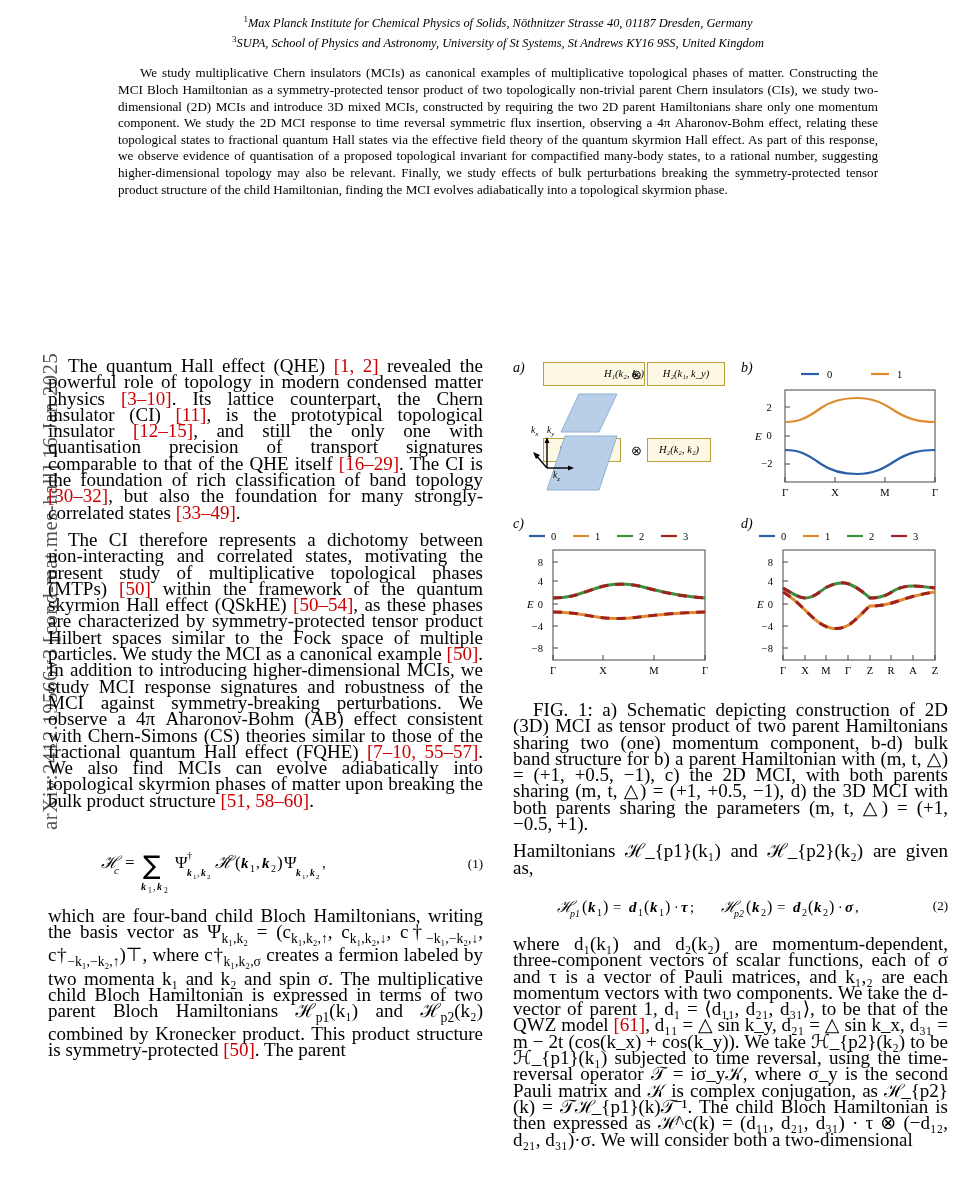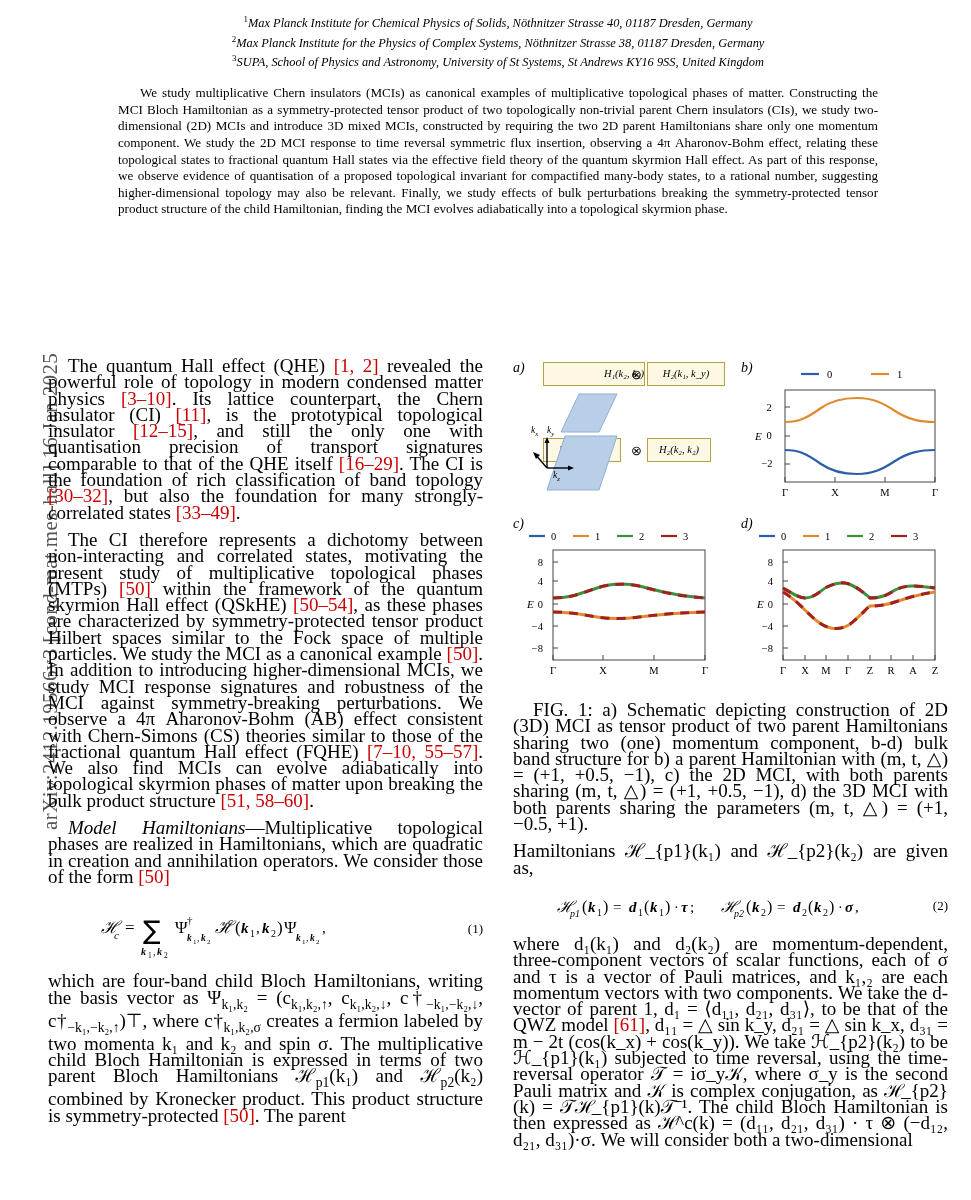--- a/index.html
+++ b/index.html
@@ -131,40 +131,38 @@
 <div class="page">
 
   <div class="arxiv-stamp">arXiv:2412.19566v3  [cond-mat.mes-hall]  16 Jan 2025</div>
 
   <div class="content">
 
 
 
     <div class="affil">
       <div><sup>1</sup><span>Max Planck Institute for Chemical Physics of Solids, Nöthnitzer Strasse 40, 01187 Dresden, Germany</span></div>
-      <div><sup>2</sup><span>Max Planck Institute for the Physics of Complex Systems, Nöthnitzer Strasse 38, 01187 Dresden, Germany</span></div>
       <div><sup>3</sup><span>SUPA, School of Physics and Astronomy, University of St Systems, St Andrews KY16 9SS, United Kingdom</span></div>
     </div>
 
     <div class="abstract">We study multiplicative Chern insulators (MCIs) as canonical examples of multiplicative topological phases of matter. Constructing the MCI Bloch Hamiltonian as a symmetry-protected tensor product of two topologically non-trivial parent Chern insulators (CIs), we study two-dimensional (2D) MCIs and introduce 3D mixed MCIs, constructed by requiring the two 2D parent Hamiltonians share only one momentum component. We study the 2D MCI response to time reversal symmetric flux insertion, observing a 4π Aharonov-Bohm effect, relating these topological states to fractional quantum Hall states via the effective field theory of the quantum skyrmion Hall effect. As part of this response, we observe evidence of quantisation of a proposed topological invariant for compactified many-body states, to a rational number, suggesting higher-dimensional topology may also be relevant. Finally, we study effects of bulk perturbations breaking the symmetry-protected tensor product structure of the child Hamiltonian, finding the MCI evolves adiabatically into a topological skyrmion phase.</div>
   </div>
 
   <div class="columns">
 
     <div class="col">
 
       <p><span>The quantum Hall effect (QHE) </span><span class="cite">[1, 2]</span><span> revealed the powerful role of topology in modern condensed matter physics </span><span class="cite">[3–10]</span><span>. Its lattice counterpart, the Chern insulator (CI) </span><span class="cite">[11]</span><span>, is the prototypical topological insulator </span><span class="cite">[12–15]</span><span>, and still the only one with quantisation precision of transport signatures comparable to that of the QHE itself </span><span class="cite">[16–29]</span><span>. The CI is the foundation of rich classification of band topology </span><span class="cite">[30–32]</span><span>, but also the foundation for many strongly-correlated states </span><span class="cite">[33–49]</span><span>.</span></p>
 
       <div class="gap"></div>
 
       <p><span>The CI therefore represents a dichotomy between non-interacting and correlated states, motivating the present study of multiplicative topological phases (MTPs) </span><span class="cite">[50]</span><span> within the framework of the quantum skyrmion Hall effect (QSkHE) </span><span class="cite">[50–54]</span><span>, as these phases are characterized by symmetry-protected tensor product Hilbert spaces similar to the Fock space of multiple particles. We study the MCI as a canonical example </span><span class="cite">[50]</span><span>. In addition to introducing higher-dimensional MCIs, we study MCI response signatures and robustness of the MCI against symmetry-breaking perturbations. We observe a 4π Aharonov-Bohm (AB) effect consistent with Chern-Simons (CS) theories similar to those of the fractional quantum Hall effect (FQHE) </span><span class="cite">[7–10, 55–57]</span><span>. We also find MCIs can evolve adiabatically into topological skyrmion phases of matter upon breaking the bulk product structure </span><span class="cite">[51, 58–60]</span><span>.</span></p>
 
       <div class="gap"></div>
 
-      <p><span style="font-style:italic">Model Hamiltonians</span><span>—Multiplicative topological phases are realized in Hamiltonians, which are quadratic in creation and annihilation operators. We consider those of the form </span><span class="cite">[50]</span></p>
 
       <div class="eq">
         <svg width="330" height="62" viewBox="0 0 330 62">
           <text x="0" y="34" font-family="Liberation Serif, serif" font-size="17" font-style="italic">ℋ</text>
           <text x="13" y="40" font-family="Liberation Serif, serif" font-size="11" font-style="italic">c</text>
           <text x="24" y="34" font-family="Liberation Serif, serif" font-size="17">=</text>
           <text x="42" y="40" font-family="DejaVu Sans, sans-serif" font-size="26">∑</text>
           <text x="40" y="56" font-family="Liberation Serif, serif" font-size="10" font-weight="bold" font-style="italic">k</text>
           <text x="47" y="59" font-family="Liberation Serif, serif" font-size="7.5">1</text>
           <text x="52" y="56" font-family="Liberation Serif, serif" font-size="10">,</text>

